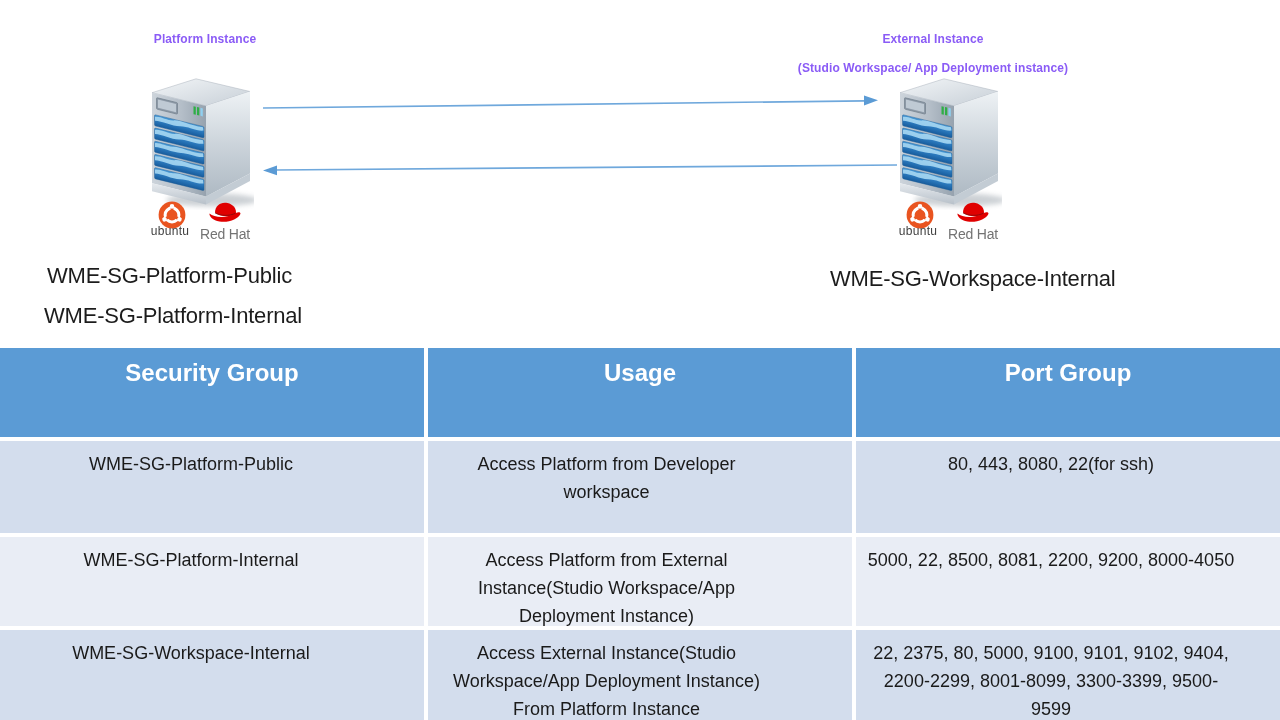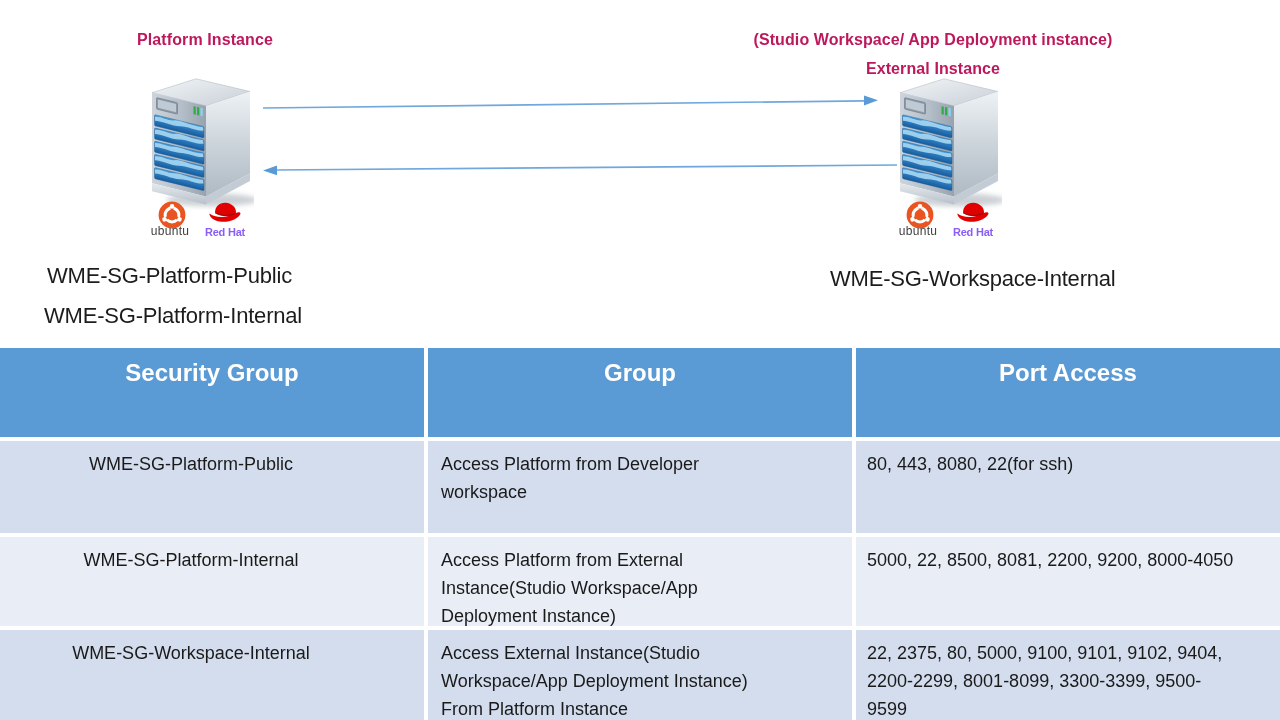--- a/index.html
+++ b/index.html
@@ -3,40 +3,40 @@
 <meta charset="utf-8">
 <style>
   html,body{margin:0;padding:0;background:#fff;}
   .slide{
     position:relative;width:1280px;height:720px;overflow:hidden;background:#ffffff;
     font-family:"Liberation Sans","DejaVu Sans",sans-serif;color:#1a1a1a;
   }
   .abs{position:absolute;}
   
   .inst-title{
-    position:absolute;font-weight:700;font-size:16px;line-height:29px;
-    text-align:center;color:#be185d;letter-spacing:0.1px;
+    position:absolute;font-weight:700;font-size:12px;line-height:29px;
+    text-align:center;color:#8b5cf6;letter-spacing:0.1px;
   }
   .title-left{left:80px;top:25px;width:250px;}
   .title-right{left:640px;top:25px;width:586px;}
   
   .sg-label{
     position:absolute;font-size:22px;color:#1c1c1c;letter-spacing:-0.2px;white-space:nowrap;
   }
   .sg-label.centered{text-align:center;}
   
   .ubuntu-word{position:absolute;font-size:12px;color:#3f3f3f;letter-spacing:0.3px;}
-  .redhat-word{position:absolute;font-size:11px;font-weight:700;color:#8b5cf6;letter-spacing:-0.2px;}
+  .redhat-word{position:absolute;font-size:14px;font-weight:400;color:#737373;letter-spacing:-0.2px;}
   
   .sg-table{
     position:absolute;left:0;top:348px;width:1280px;
     display:grid;grid-template-columns:424px 424px 1fr;grid-template-rows:89px 92px 89px 132px;
     gap:4px;background:#ffffff;
   }
-  .cell{box-sizing:border-box;font-size:18px;line-height:28px;}
+  .cell{box-sizing:border-box;font-size:18px;line-height:28px;text-align:center;}
   .th{
     background:#5B9BD5;color:#ffffff;font-weight:700;font-size:24px;
     text-align:center;padding-top:11px;
   }
   .band-a{background:#D3DDED;}
   .band-b{background:#E9EDF5;}
   .c1{text-align:center;padding:9px 50px 8px 8px;}
   .c2{padding:9px 80px 8px 13px;}
   .c3{padding:9px 45px 8px 11px;}
 </style>
@@ -130,22 +130,22 @@
       <g id="redhat-hat">
         <path d="M8,13.5 C8,6.5 14,2.5 20.5,4 C26,5.3 29,9.2 29,13.2 L28.5,15.5 C21.5,18.6 12,17.4 8,13.5 Z" fill="#E00000"></path>
         <path d="M2.5,14.5 C7.5,18.6 19.5,19.6 28.8,14 C31.3,12.5 34,13.1 33.4,15 C31.4,20 21.5,24 12.5,22.5 C6,21.4 2,17.5 2.5,14.5 Z" fill="#E00000"></path>
         <path d="M8,13.8 C13,17 23,17.3 28.6,14.1" stroke="#8a0b0b" stroke-width="0.9" fill="none"></path>
       </g>
     </defs>
   </svg>
 
   <div class="inst-title title-left">Platform Instance</div>
   <div class="inst-title title-right">
+    <div>External Instance</div>
     <div>(Studio Workspace/ App Deployment instance)</div>
-    <div>External Instance</div>
   </div>
 
   <svg class="abs" style="left:150px;top:76px;" width="104" height="134" viewBox="0 0 104 134">
     <use href="#server-tower"></use>
   </svg>
   <svg class="abs" style="left:898px;top:76px;" width="104" height="134" viewBox="0 0 104 134">
     <use href="#server-tower"></use>
   </svg>
 
   <svg class="abs" style="left:255px;top:88px;" width="648" height="95" viewBox="0 0 648 95">
@@ -176,22 +176,22 @@
       <use href="#redhat-hat"></use>
     </svg>
   <div class="redhat-word abs" style="left:946px;top:226px;width:54px;text-align:center;">Red Hat</div>
 
   <div class="sg-label" style="left:47px;top:263px;">WME-SG-Platform-Public</div>
   <div class="sg-label" style="left:44px;top:303px;">WME-SG-Platform-Internal</div>
   <div class="sg-label centered" style="left:830px;top:266px;width:285px;">WME-SG-Workspace-Internal</div>
 
   <div class="sg-table">
     <div class="cell th">Security Group</div>
-    <div class="cell th">Group</div>
-    <div class="cell th">Port Access</div>
+    <div class="cell th">Usage</div>
+    <div class="cell th">Port Group</div>
 
     <div class="cell band-a c1">WME-SG-Platform-Public</div>
     <div class="cell band-a c2">Access Platform from Developer workspace</div>
     <div class="cell band-a c3">80, 443, 8080, 22(for ssh)</div>
 
     <div class="cell band-b c1">WME-SG-Platform-Internal</div>
     <div class="cell band-b c2">Access Platform from External Instance(Studio Workspace/App Deployment Instance)</div>
     <div class="cell band-b c3">5000, 22, 8500, 8081, 2200, 9200, 8000-4050</div>
 
     <div class="cell band-a c1">WME-SG-Workspace-Internal</div>

